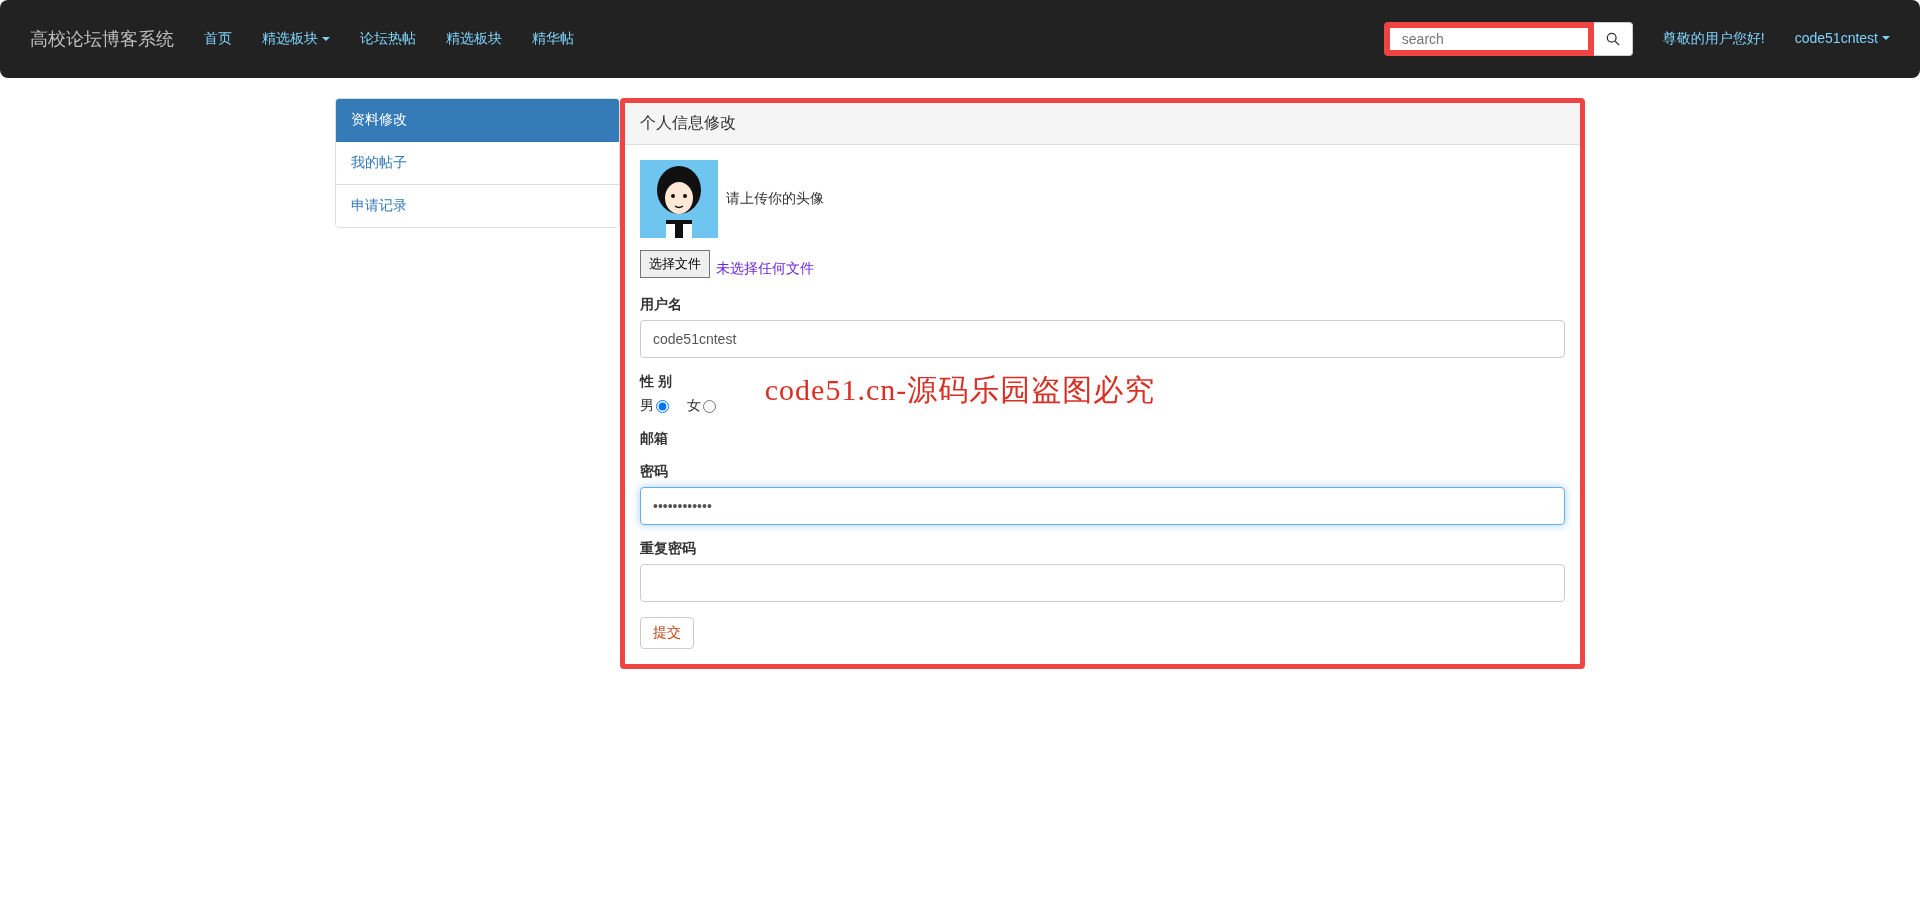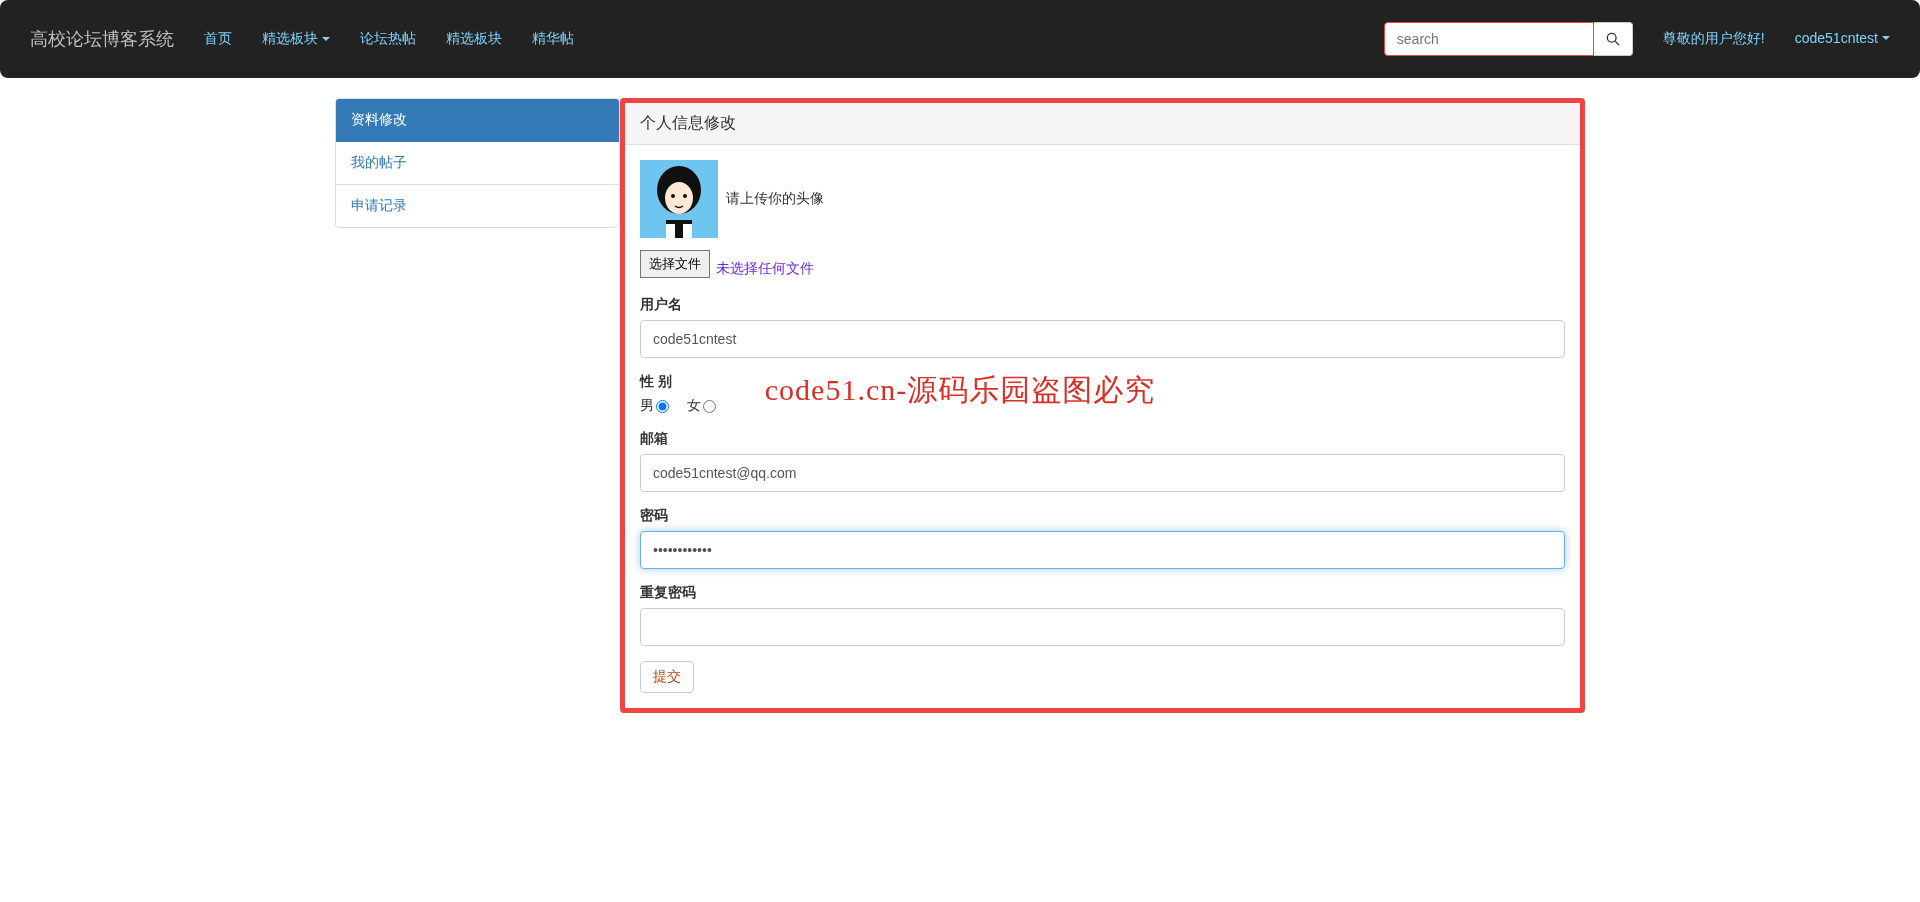--- a/index.html
+++ b/index.html
@@ -6,21 +6,21 @@
 body { font-family: "Helvetica Neue", Helvetica, Arial, sans-serif; font-size: 14px; color: #333; background: #fff; }
 
 .navbar { background: #222; min-height: 50px; border-radius: 8px; display: flex; align-items: center; padding: 12px 15px; justify-content: center; }
 .navbar-brand { color: #bfbfbf; font-size: 18px; padding: 15px; text-decoration: none; }
 .navbar-nav { display: flex; list-style: none; }
 .navbar-nav li { position: relative; }
 .navbar-nav a { color: #7dd3fc; padding: 15px; display: flex; align-items: center; text-decoration: none; font-size: 14px; }
 .caret { display: inline-block; width: 0; height: 0; margin-left: 4px; vertical-align: middle; border-top: 4px solid; border-right: 4px solid transparent; border-left: 4px solid transparent; }
 .navbar-right { margin-left: auto; display: flex; align-items: center; }
 .search-form { display: flex; margin-right: 15px; }
-.search-input { height: 34px; padding: 6px 12px; border: 1px solid #ef4444; border-radius: 4px 0 0 4px; width: 210px; font-size: 14px; }
+.search-input { height: 34px; padding: 6px 12px; border: 6px solid #ef4444; border-radius: 4px 0 0 4px; width: 210px; font-size: 14px; }
 .search-btn { height: 34px; padding: 6px 12px; background: #fff; border: 1px solid #ccc; border-left: none; border-radius: 0 4px 4px 0; cursor: pointer; display: flex; align-items: center; justify-content: center; }
 .search-btn svg { width: 14px; height: 14px; }
 
 .container { width: 1280px; margin: 0 auto; padding: 0 15px; }
 .row { display: flex; margin-top: 20px; }
 .col-side { width: 285px; flex-shrink: 0; }
 .col-main { flex: 1; }
 
 .list-group { border: 1px solid #ddd; border-radius: 4px; overflow: hidden; }
 .list-group-item { display: block; padding: 12px 15px; border-bottom: 1px solid #ddd; text-decoration: none; color: #337ab7; background: #fff; }
@@ -150,21 +150,20 @@
               </div>
               <div class="radio-item">
                 <span>女</span>
                 <input type="radio" name="gender" style="">
               </div>
             </div>
           </div>
 
           <div class="form-group">
             <label>邮箱</label>
-            <input class="form-control" type="text" value="code51cntest@qq.com" style="">
           </div>
 
           <div class="form-group">
             <label>密码</label>
             <input class="form-control focus-glow" type="password" value="••••••••••••" style="">
           </div>
 
           <div class="form-group">
             <label>重复密码</label>
             <input class="form-control" type="password" value="" style="">

